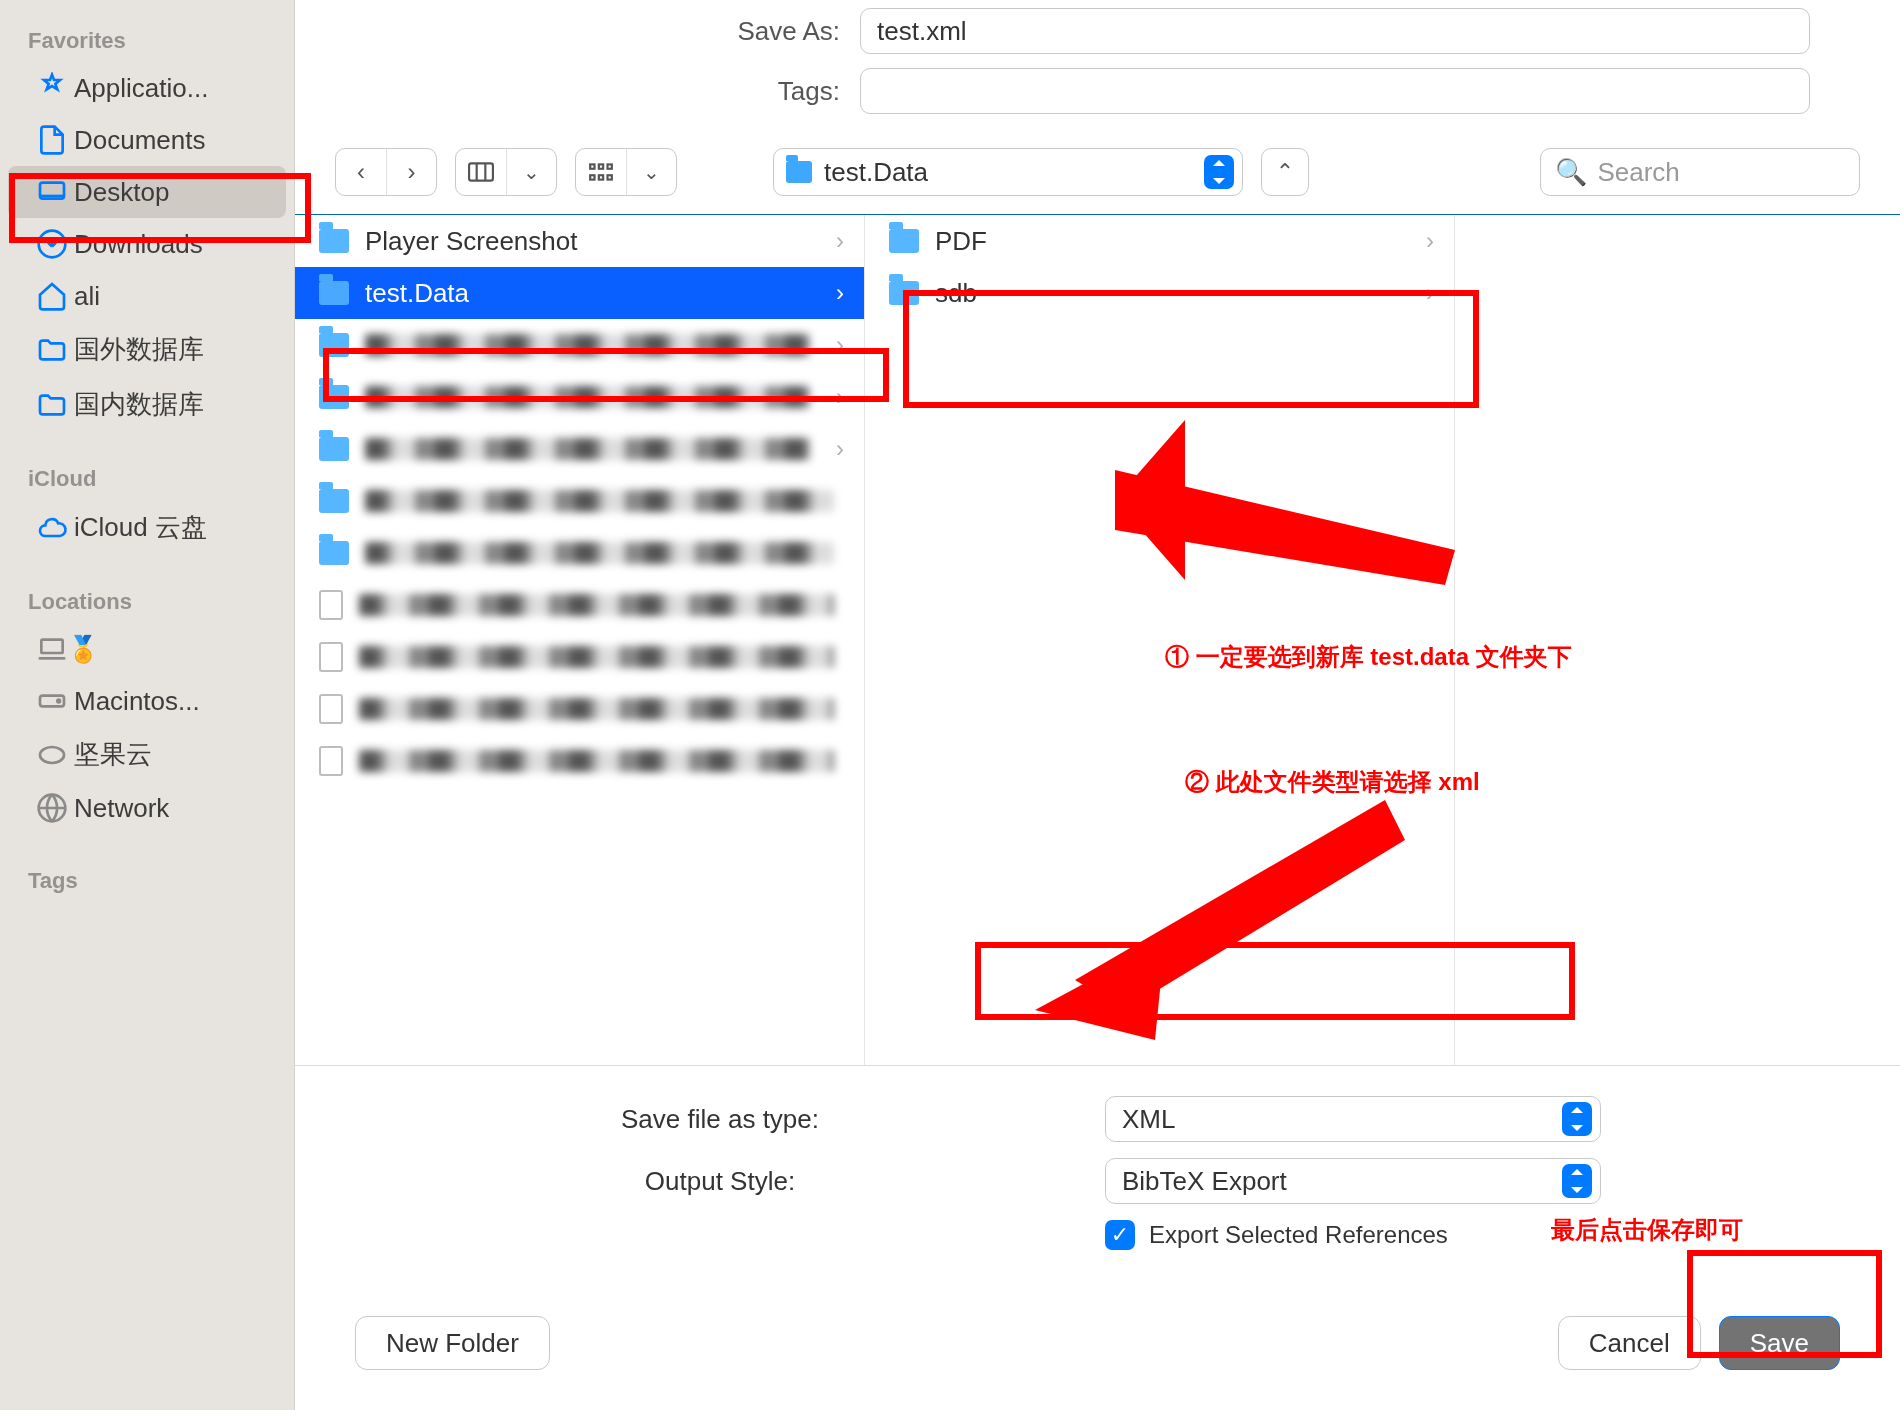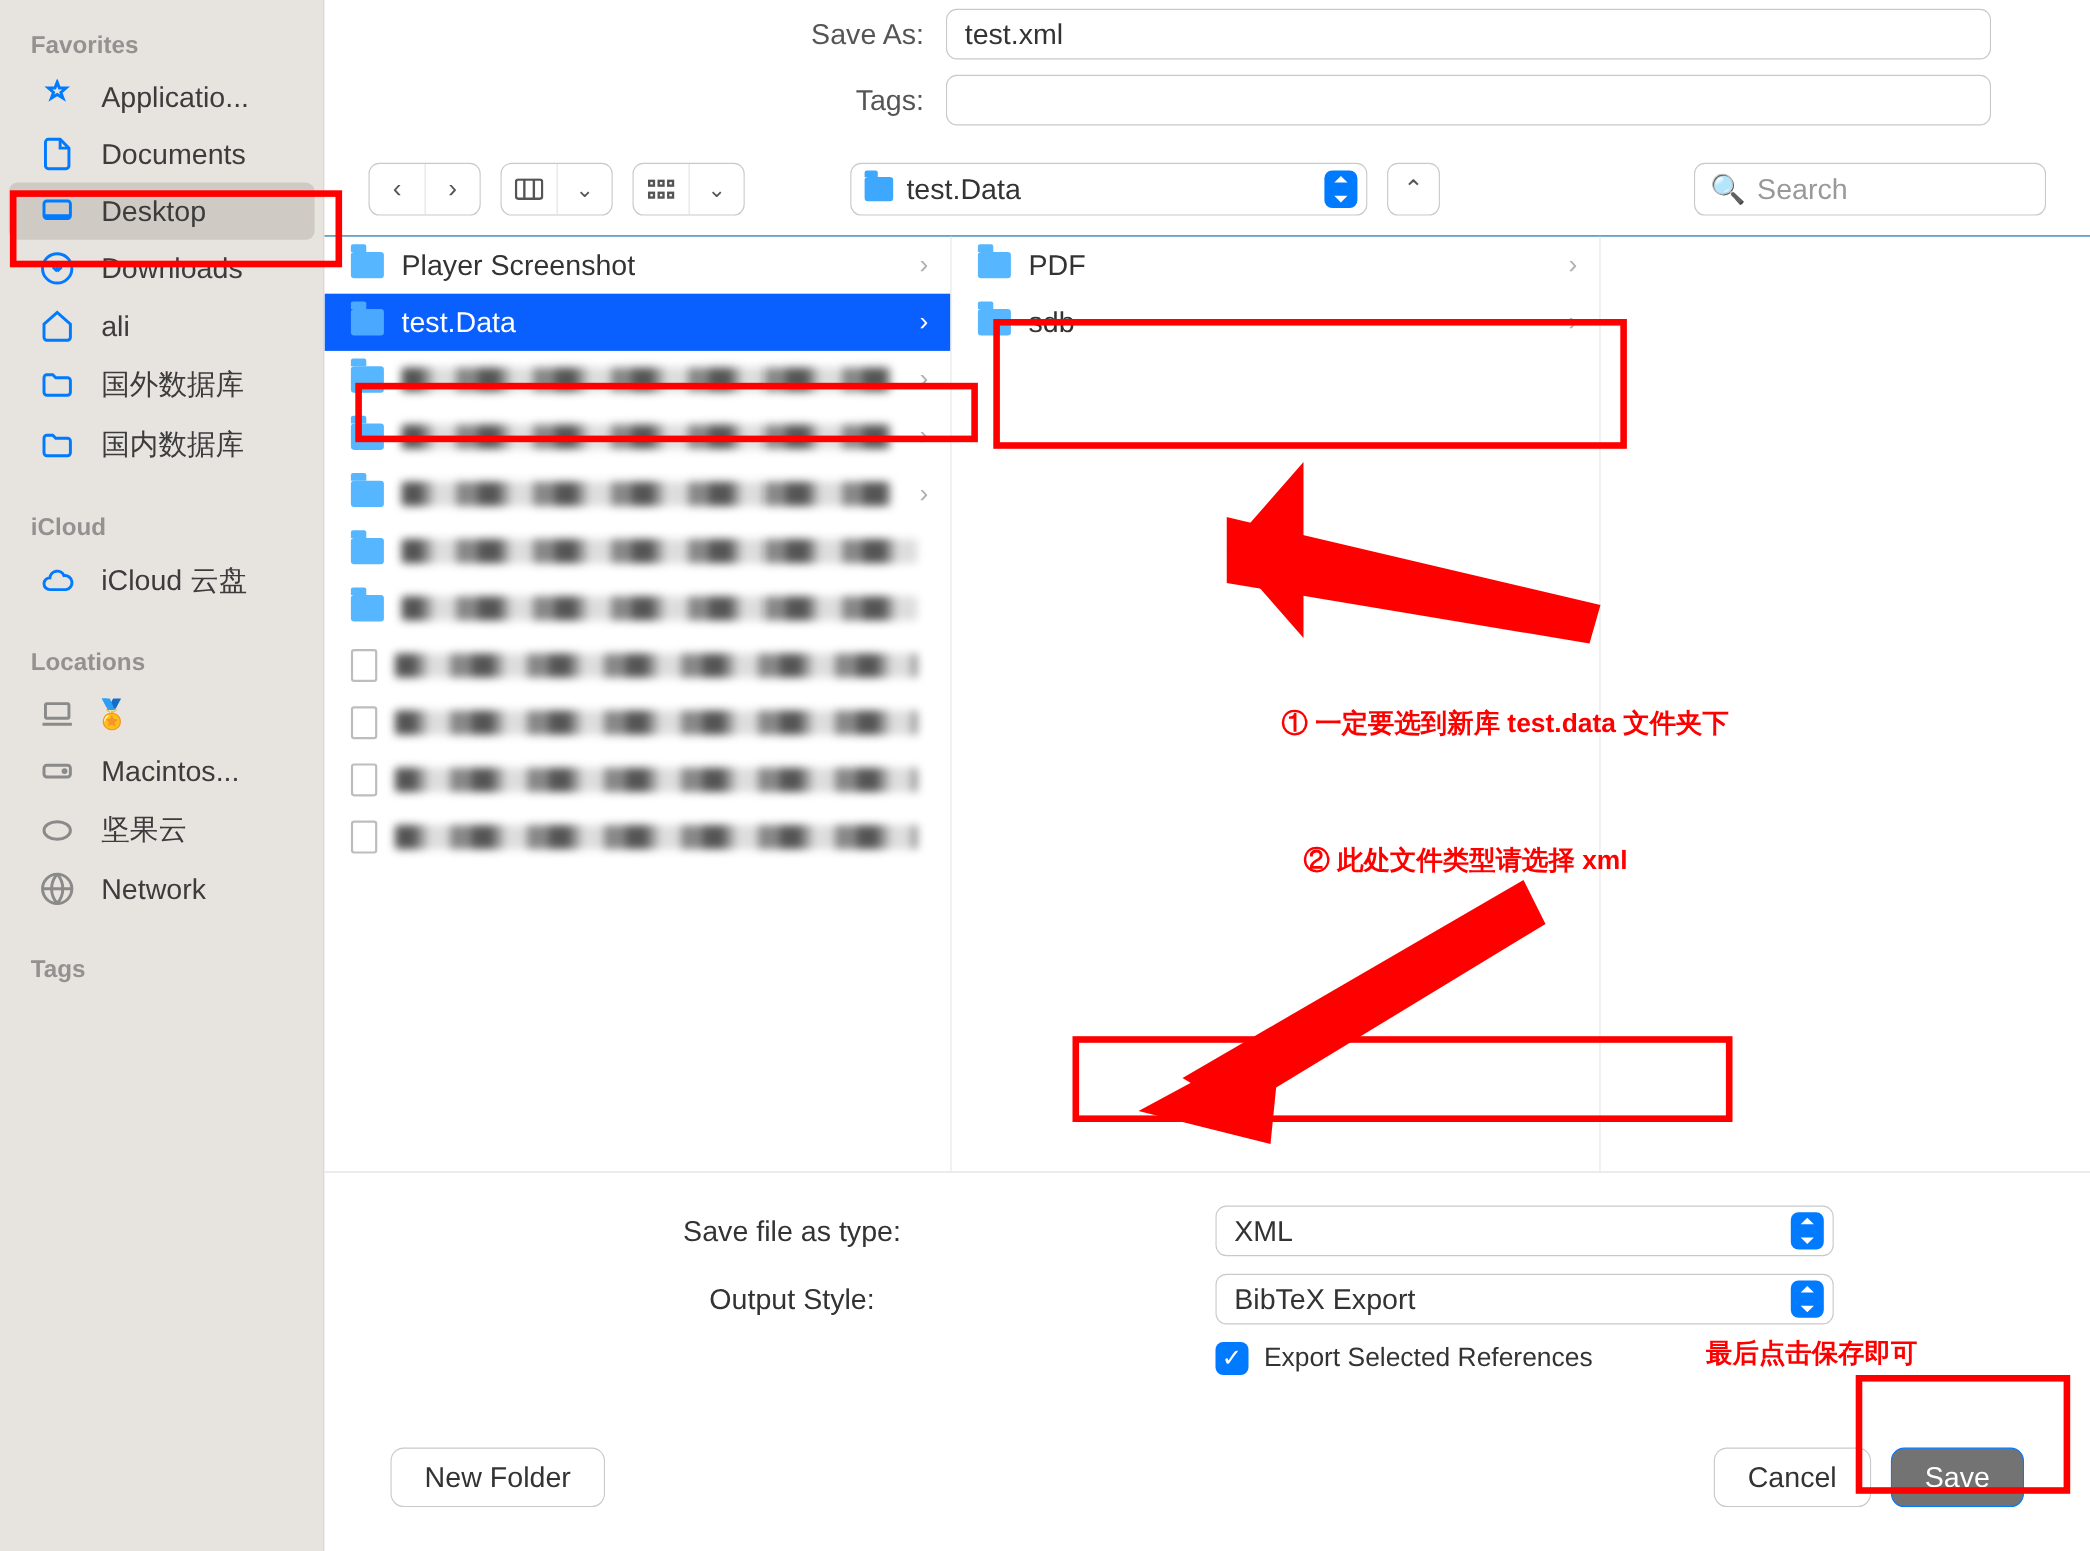--- a/index.html
+++ b/index.html
@@ -3,21 +3,21 @@
 <meta charset="utf-8">
 <style>
   * { box-sizing: border-box; margin: 0; padding: 0; }
   html, body { width: 1900px; height: 1410px; font-family: -apple-system, "Helvetica Neue", Arial, sans-serif; font-size: 24px; color: #333; background:#fff;}
   body { display:flex; }
 
   
   .sidebar { width: 295px; background:#e7e3de; padding: 14px 0 0 0; display:flex; flex-direction:column; border-right:1px solid #d5d2cd;}
   .sb-section { margin-bottom: 20px;}
   .sb-header { font-size:22px; color:#939290; font-weight:600; padding: 14px 22px 8px 28px;}
-  .sb-item { display:flex; align-items:center; gap:24px; padding:10px 22px 10px 28px; font-size:26px; color:#3c3c3c; border-radius:8px; margin:0 8px;}
+  .sb-item { display:flex; align-items:center; gap:6px; padding:10px 22px 10px 28px; font-size:26px; color:#3c3c3c; border-radius:8px; margin:0 8px;}
   .sb-item.selected { background:#cfcbc4;}
   .sb-item .icon { width:32px; height:32px; color:#007aff; display:flex; align-items:center; justify-content:center; flex:none;}
   .sb-item.dimmed .icon { color:#8a8a8a;}
   .sb-item span.label { white-space:nowrap; overflow:hidden; text-overflow:ellipsis; }
   .sb-item svg { width:32px; height:32px; }
 
   
   .main { flex:1; display:flex; flex-direction:column; background:#fff; position:relative;}
 
   
@@ -62,21 +62,21 @@
   .col-row.selected .fi::before{background:#4aa9ff;}
   .col-row .mosaic{flex:1;height:22px;background:repeating-linear-gradient(90deg,#555 0 20px,#999 20px 28px,#ddd 28px 50px,#888 50px 70px);filter:blur(4px);border-radius:3px;margin-right:10px;}
 
   
   .redbox { position:absolute; border:6px solid #ff0000; pointer-events:none; z-index:50;}
 
   
   .bottom-opts { padding:30px 60px 30px 60px;}
   .opt-row{display:flex;align-items:center;margin-bottom:16px;}
   .opt-row .olabel{width:750px;text-align:center;padding-right:20px;font-size:26px;color:#333;}
-  .popup{width:562px;height:46px;border:1px solid #c9c9c9;border-radius:10px;display:flex;align-items:center;padding:0 8px 0 16px;font-size:26px;}
+  .popup{width:496px;height:46px;border:1px solid #c9c9c9;border-radius:10px;display:flex;align-items:center;padding:0 8px 0 16px;font-size:26px;}
   .popup .blueupdn{width:30px;height:34px;background:#007aff;border-radius:7px;margin-left:auto;position:relative;}
   .popup .blueupdn::before,.popup .blueupdn::after{content:"";position:absolute;left:50%;transform:translateX(-50%);border-left:6px solid transparent;border-right:6px solid transparent;}
   .popup .blueupdn::before{top:5px;border-bottom:6px solid #fff;}
   .popup .blueupdn::after{bottom:5px;border-top:6px solid #fff;}
   .checkrow{display:flex;align-items:center;gap:14px;}
   .checkbox{width:30px;height:30px;background:#007aff;border-radius:7px;display:flex;align-items:center;justify-content:center;color:#fff;font-size:22px;}
 
   
   .footer{padding:20px 60px 40px 60px;display:flex;align-items:center;}
   .btn{height:54px;border:1px solid #c9c9c9;border-radius:12px;padding:0 30px;font-size:26px;background:#fff;display:flex;align-items:center;}

